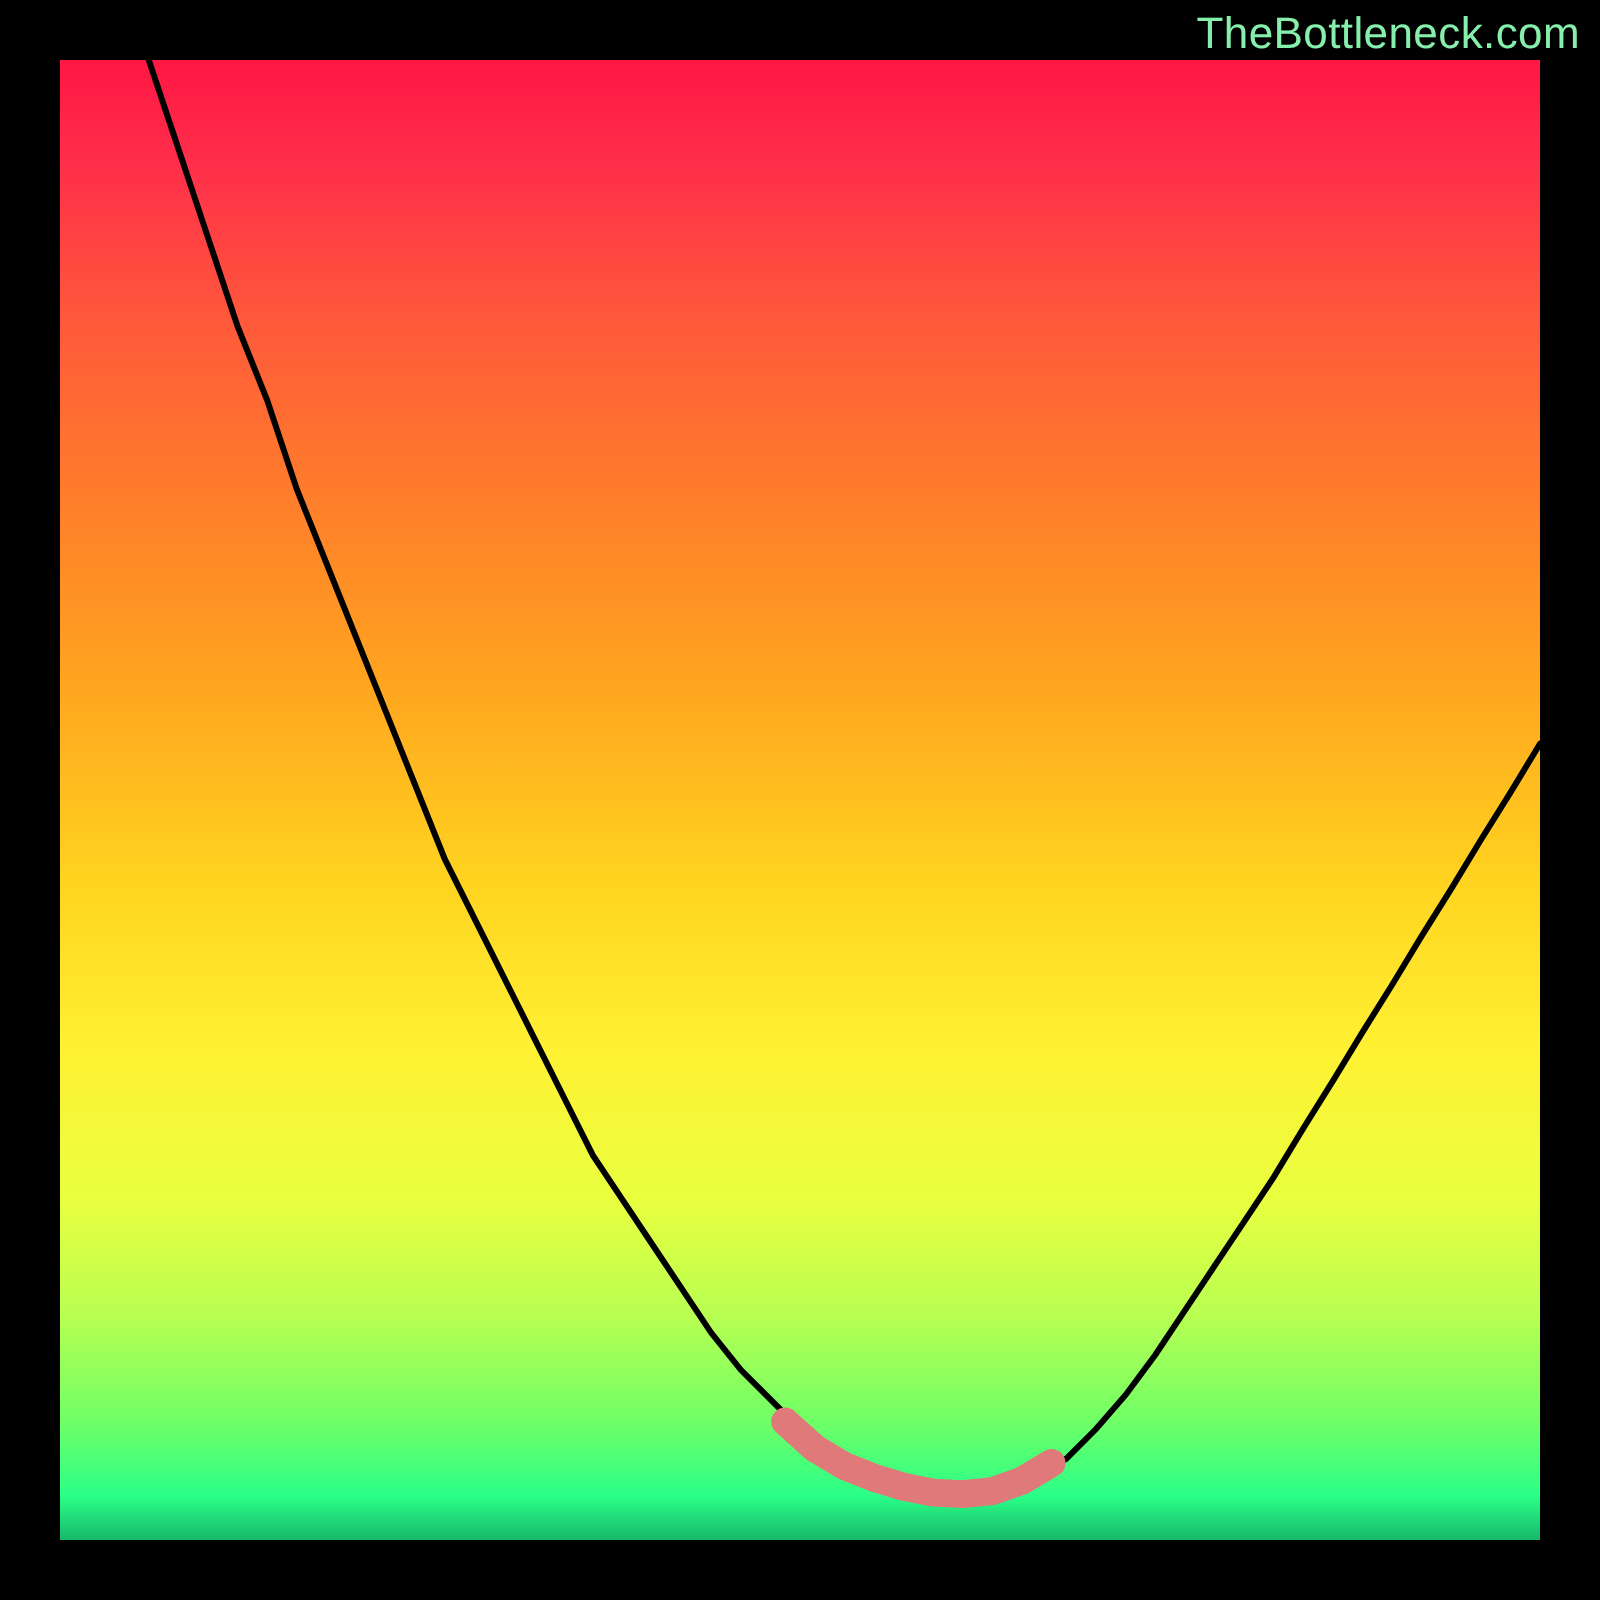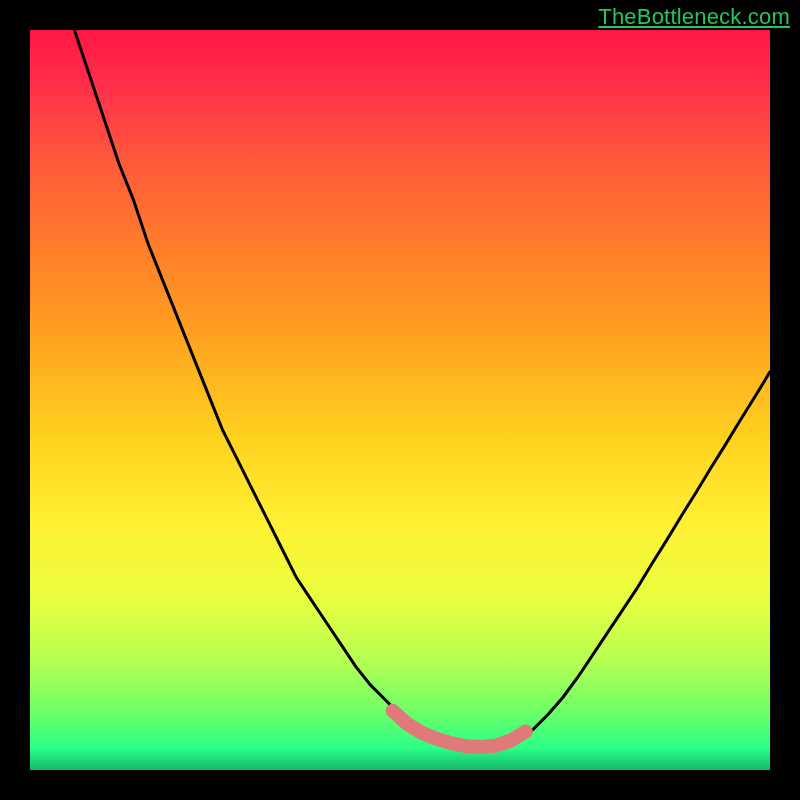--- a/index.html
+++ b/index.html
@@ -20,25 +20,24 @@
     position: absolute;
     left: 30px;
     top: 30px;
     width: 740px;
     height: 740px;
   }
   .watermark {
     position: absolute;
     top: 4px;
     right: 10px;
-    color: #22c55e;
+    color: #86efac;
     font-size: 22px;
     font-weight: 500;
     letter-spacing: 0.2px;
-    text-decoration: underline;
   }
   svg { display: block; }
 </style>
 </head>
 <body>
 
 <div class="frame">
   <div class="plot">
     <svg id="svgplot" viewBox="0 0 740 740" width="740" height="740">
       <defs>

